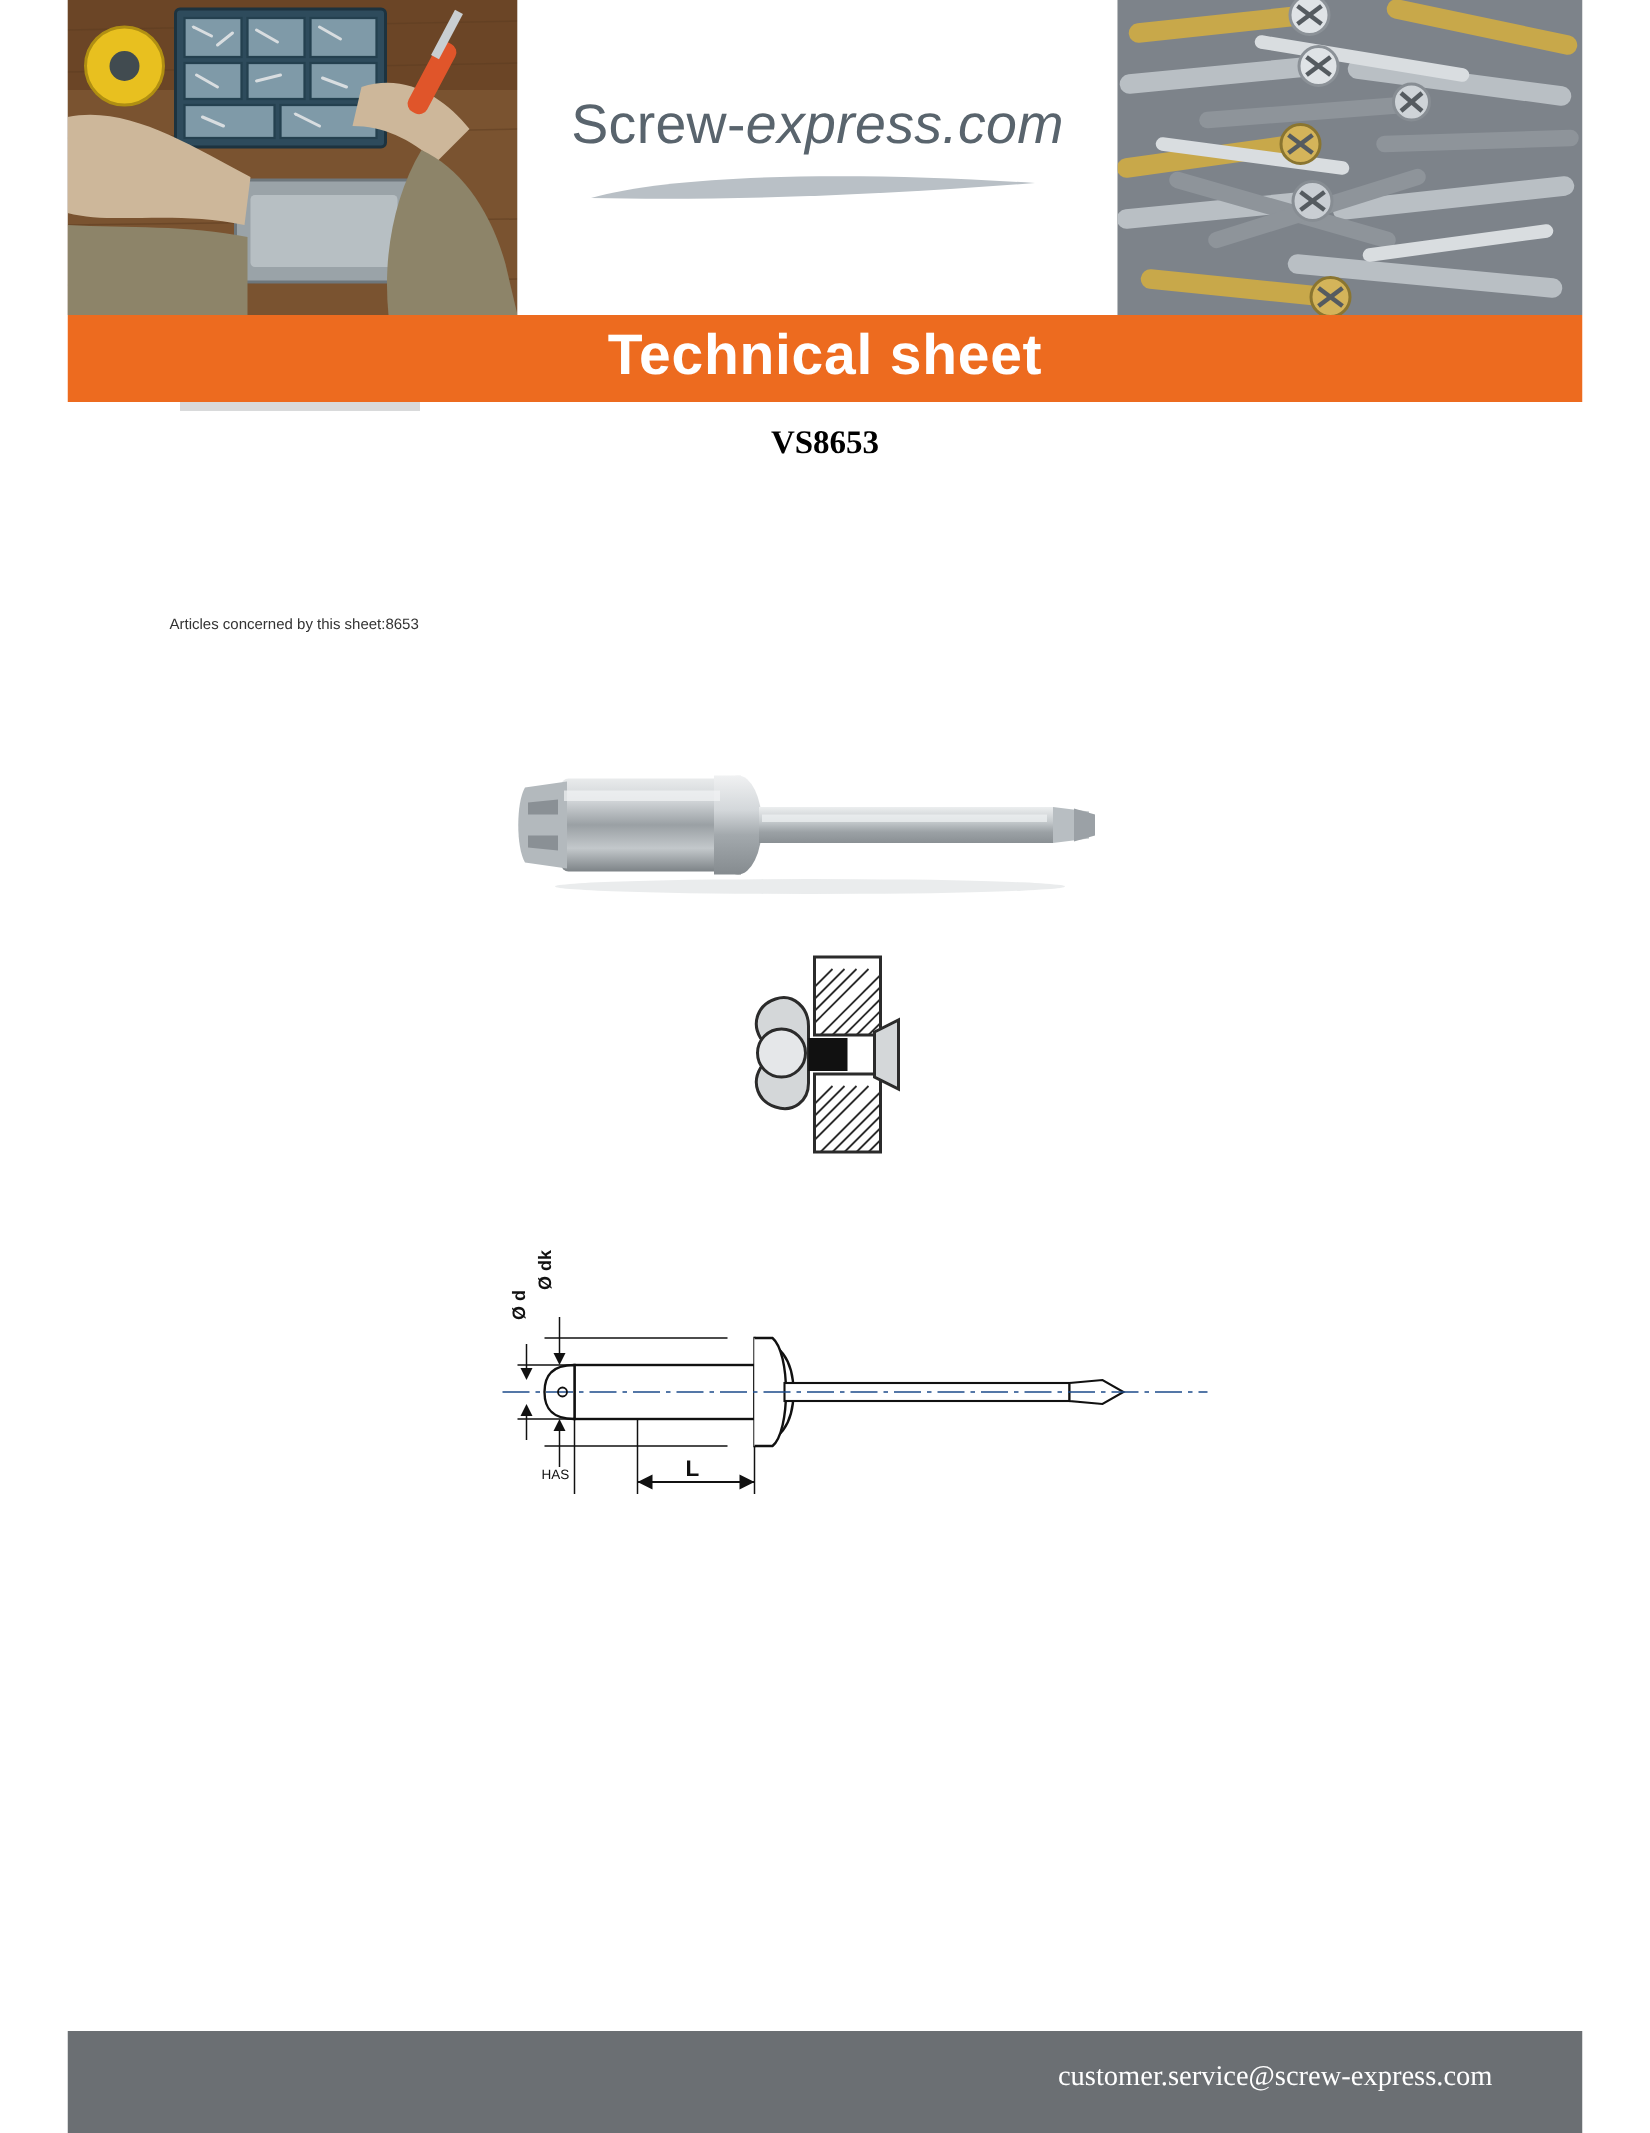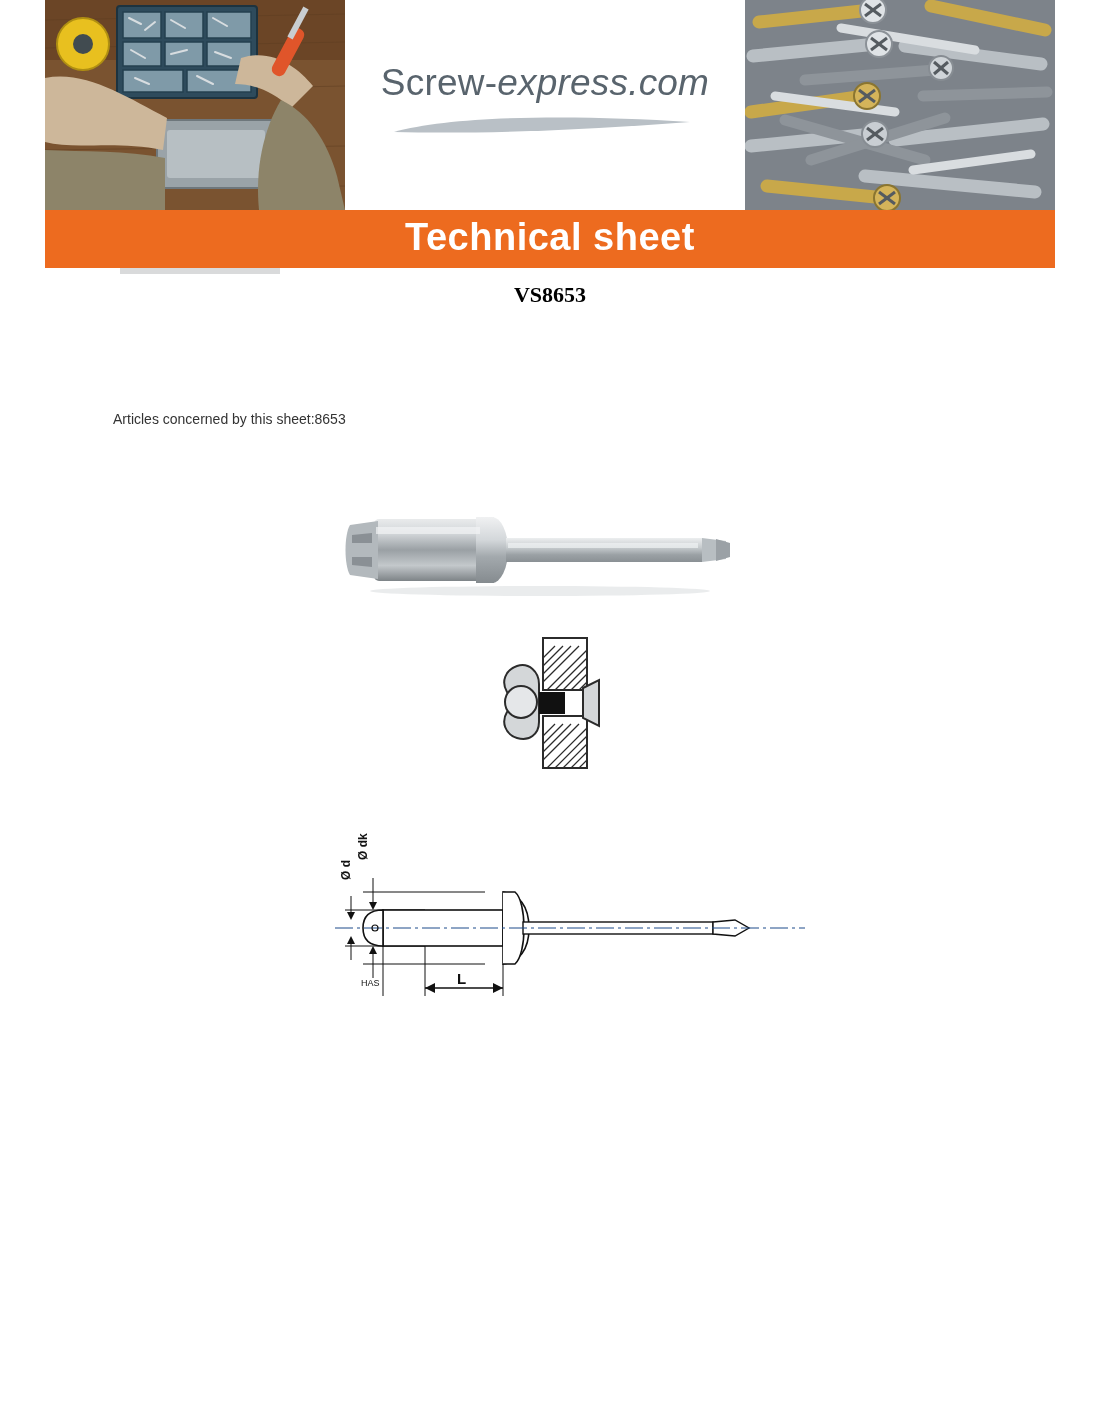--- a/index.html
+++ b/index.html
@@ -132,21 +132,21 @@
     text-align: center;
     font-family: "Liberation Serif", serif;
     font-weight: bold;
     font-size: 23px;
     color: #000000;
   }
   .articles-line {
     position: absolute;
     left: 113px;
     top: 411px;
-    font-size: 14px;
+    font-size: 10px;
     color: #333333;
     font-family: "Liberation Sans", sans-serif;
   }
 
   
   .product-photo {
     position: absolute;
     left: 340px;
     top: 495px;
     width: 430px;
@@ -489,17 +489,20 @@
         <g fill="#111">
           <polygon points="120,168 130,163 130,173"></polygon>
           <polygon points="198,168 188,163 188,173"></polygon>
         </g>
         <text x="152" y="164" font-size="15" font-weight="bold">L</text>
 
       </g>
     </svg>
   </div>
 
+  <div class="footer">
+    <div class="footer-email">customer.service@screw-express.com</div>
+  </div>
 
   <div class="edge-left"></div>
   <div class="edge-right"></div>
 
 </div>
 
 </body></html>

